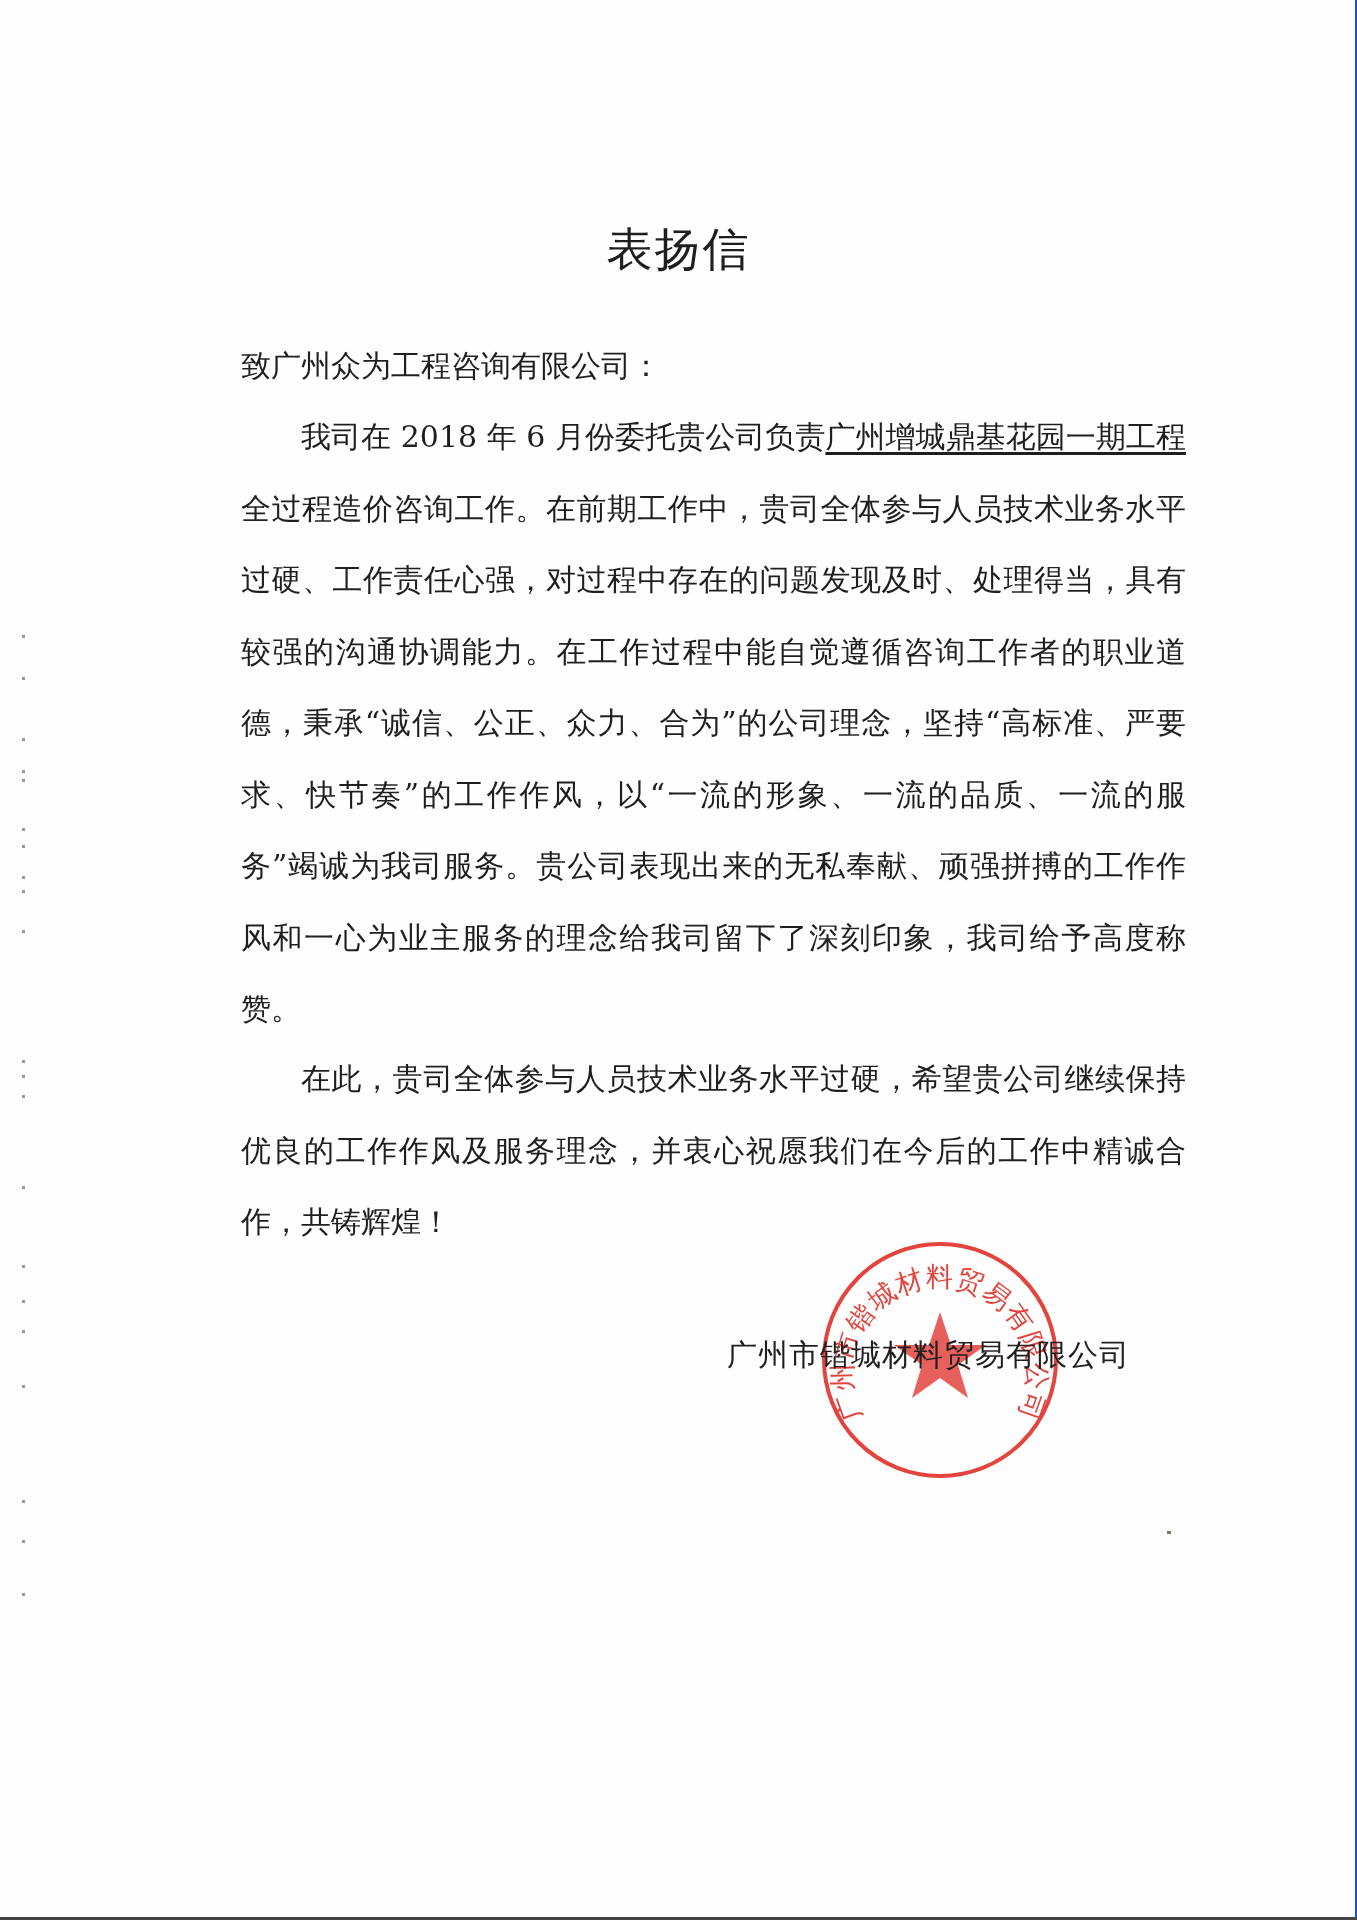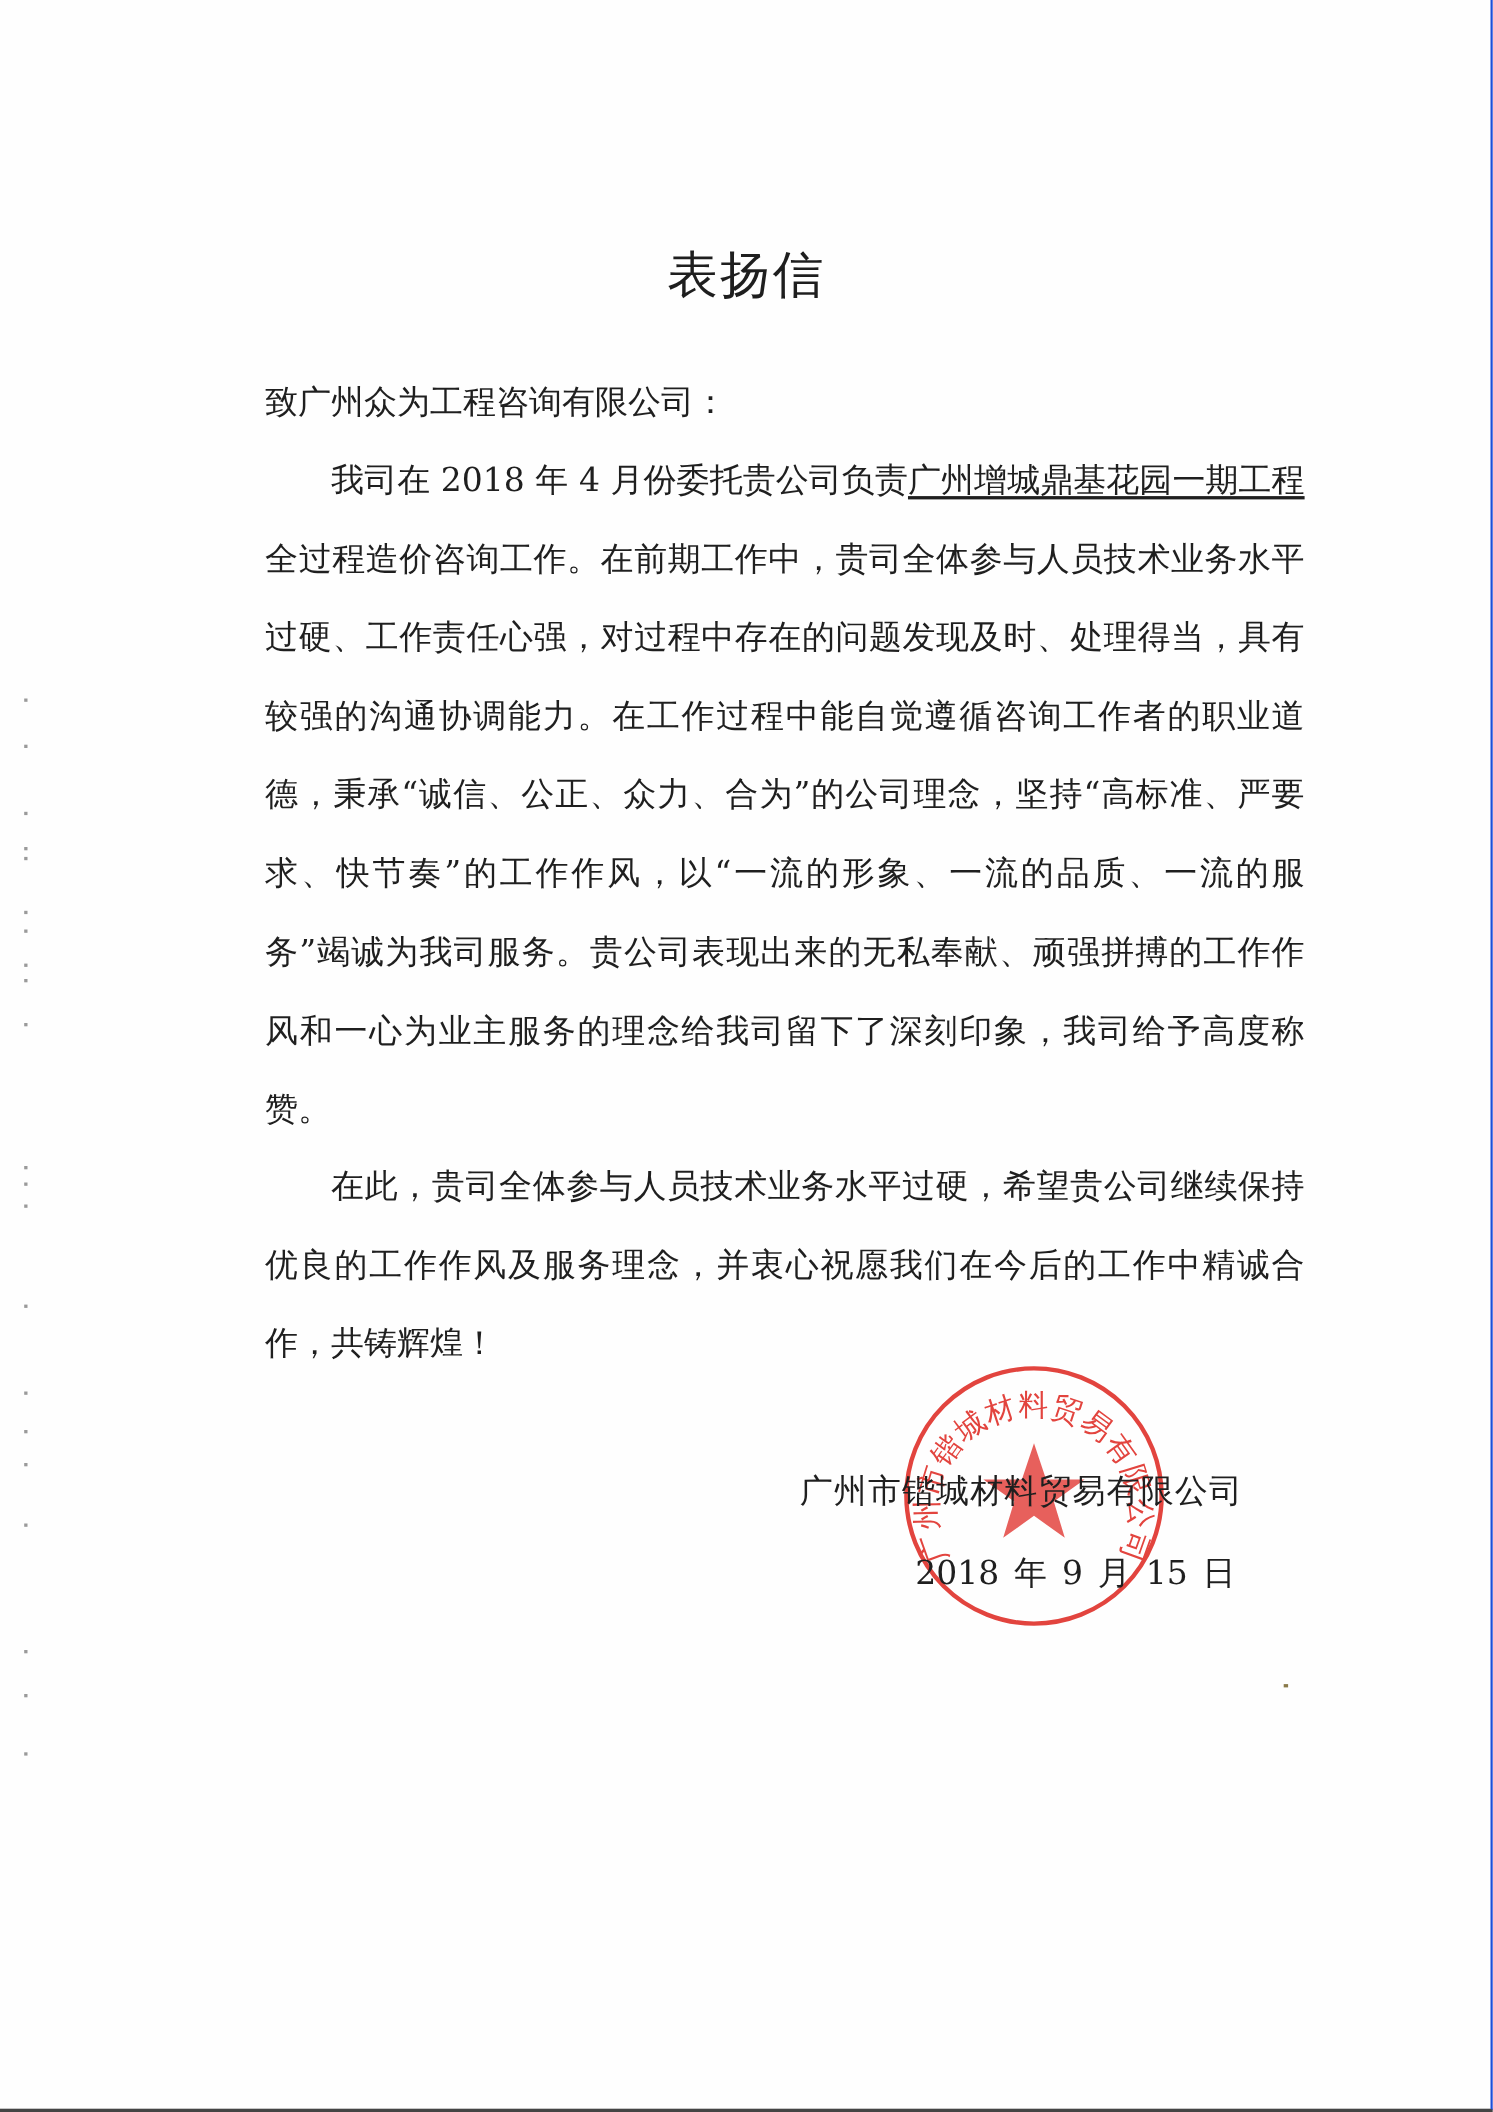--- a/index.html
+++ b/index.html
@@ -70,32 +70,31 @@
       <span style="top:1385px"></span>
     <span style="top:1500px"></span>
       <span style="top:1540px"></span>
       <span style="top:1593px"></span>
   </div>
 
   <h1 class="title">表扬信</h1>
 
   <div class="text-block salutation">致广州众为工程咨询有限公司：</div>
 
-  <div class="text-block para1"><span>我司在 2018 年 4 月份委托贵公司负责</span><span class="underline">广州增城鼎基花园一期工程</span><span>全过程造价咨询工作。在前期工作中，贵司全体参与人员技术业务水平过硬、工作责任心强，对过程中存在的问题发现及时、处理得当，具有较强的沟通协调能力。在工作过程中能自觉遵循咨询工作者的职业道德，秉承“诚信、公正、众力、合为”的公司理念，坚持“高标准、严要求、快节奏”的工作作风，以“一流的形象、一流的品质、一流的服务”竭诚为我司服务。贵公司表现出来的无私奉献、顽强拼搏的工作作风和一心为业主服务的理念给我司留下了深刻印象，我司给予高度称赞。</span></div>
+  <div class="text-block para1"><span>我司在 2018 年 6 月份委托贵公司负责</span><span class="underline">广州增城鼎基花园一期工程</span><span>全过程造价咨询工作。在前期工作中，贵司全体参与人员技术业务水平过硬、工作责任心强，对过程中存在的问题发现及时、处理得当，具有较强的沟通协调能力。在工作过程中能自觉遵循咨询工作者的职业道德，秉承“诚信、公正、众力、合为”的公司理念，坚持“高标准、严要求、快节奏”的工作作风，以“一流的形象、一流的品质、一流的服务”竭诚为我司服务。贵公司表现出来的无私奉献、顽强拼搏的工作作风和一心为业主服务的理念给我司留下了深刻印象，我司给予高度称赞。</span></div>
 
   <div class="text-block para2">在此，贵司全体参与人员技术业务水平过硬，希望贵公司继续保持优良的工作作风及服务理念，并衷心祝愿我们在今后的工作中精诚合作，共铸辉煌！</div>
 
   <svg class="stamp" viewBox="0 0 240 240">
     <defs>
       <path id="seal-arc" d="M 42 175 A 88 88 0 1 1 198 175"></path>
     </defs>
     <circle cx="120" cy="120" r="116" fill="none" stroke="#e0302a" stroke-width="4"></circle>
     <text font-size="27" fill="#e0302a" font-family="DejaVu Sans, sans-serif" letter-spacing="1">
       <textPath href="#seal-arc" startOffset="50%" text-anchor="middle">广州市锴城材料贸易有限公司</textPath>
     </text>
     <polygon fill="#e0302a" opacity="0.85" points="120,72 131,105 166,105 138,125 148,158 120,138 92,158 102,125 74,105 109,105"></polygon>
   </svg>
 
   <div class="sign-company">广州市锴城材料贸易有限公司</div>
-  <div class="sign-date">2018 年 9 月 15 日</div>
 
   <div class="speck"></div>
 </div>
 
 </body></html>

